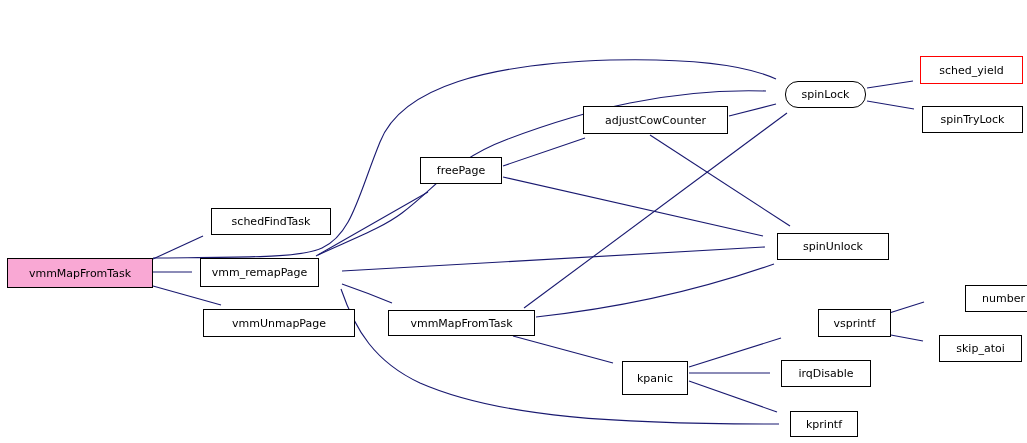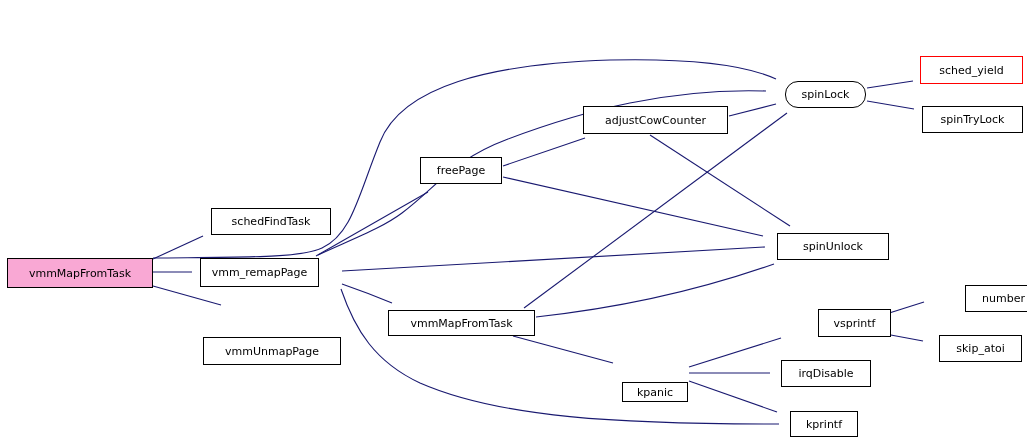--- a/index.html
+++ b/index.html
@@ -68,21 +68,21 @@
   <div id="nodes-layer">
       <div class="node highlight" style="left: 7px; top: 258px; width: 146px; height: 30px;">
         <span>vmmMapFromTask</span>
       </div>
       <div class="node" style="left: 211px; top: 208px; width: 120px; height: 27px;">
         <span>schedFindTask</span>
       </div>
       <div class="node" style="left: 200px; top: 258px; width: 119px; height: 29px;">
         <span>vmm_remapPage</span>
       </div>
-      <div class="node" style="left: 203px; top: 309px; width: 138px; height: 28px; margin-top: 28px;">
+      <div class="node" style="left: 203px; top: 309px; width: 152px; height: 28px;">
         <span>vmmUnmapPage</span>
       </div>
       <div class="node" style="left: 420px; top: 157px; width: 82px; height: 27px;">
         <span>freePage</span>
       </div>
       <div class="node" style="left: 583px; top: 106px; width: 145px; height: 28px;">
         <span>adjustCowCounter</span>
       </div>
       <div class="node" style="left: 388px; top: 310px; width: 147px; height: 26px;">
         <span>vmmMapFromTask</span>
@@ -101,21 +101,21 @@
       </div>
       <div class="node" style="left: 790px; top: 309px; width: 73px; height: 28px; margin-left: 28px;">
         <span>vsprintf</span>
       </div>
       <div class="node" style="left: 933px; top: 285px; width: 77px; height: 27px; margin-left: 32px;">
         <span>number</span>
       </div>
       <div class="node" style="left: 932px; top: 335px; width: 83px; height: 27px; margin-left: 7px;">
         <span>skip_atoi</span>
       </div>
-      <div class="node" style="left: 622px; top: 382px; width: 66px; height: 20px;">
+      <div class="node" style="left: 622px; top: 361px; width: 66px; height: 34px;">
         <span>kpanic</span>
       </div>
       <div class="node" style="left: 781px; top: 360px; width: 90px; height: 27px;">
         <span>irqDisable</span>
       </div>
       <div class="node" style="left: 790px; top: 411px; width: 68px; height: 26px;">
         <span>kprintf</span>
       </div>
     </div>
 </div>

